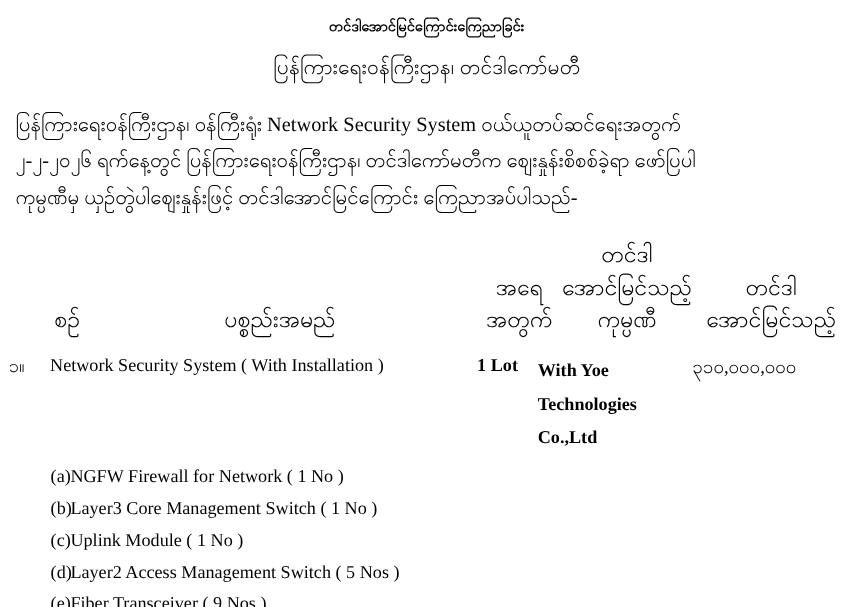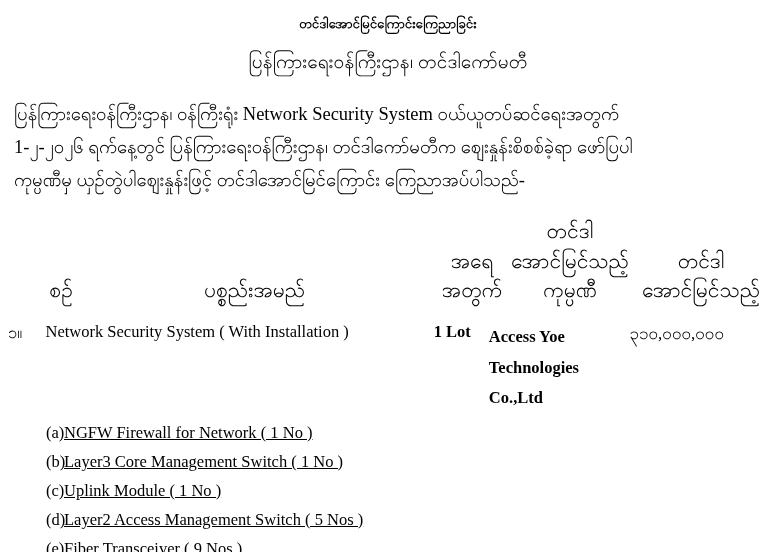--- a/index.html
+++ b/index.html
@@ -96,36 +96,35 @@
     margin-top: 9px;
     font-size: 16.5px;
   }
   .sub-label {
     width: 58px;
     padding-left: 40px;
     box-sizing: border-box;
   }
   .sub-text {
     width: 400px;
-    text-decoration: underline;
   }
 </style>
 </head>
 <body>
 
 <div class="page">
 
   <div class="title-block">
     <div class="title-line-1">တင်ဒါအောင်မြင်ကြောင်းကြေညာခြင်း</div>
     <div class="title-line-2">ပြန်ကြားရေးဝန်ကြီးဌာန၊ တင်ဒါကော်မတီ</div>
   </div>
 
   <div class="para">
     <span class="para-line">ပြန်ကြားရေးဝန်ကြီးဌာန၊ ဝန်ကြီးရုံး Network Security System ဝယ်ယူတပ်ဆင်ရေးအတွက်</span>
-    <span class="para-line">1-၂-၂၀၂၆ ရက်နေ့တွင် ပြန်ကြားရေးဝန်ကြီးဌာန၊ တင်ဒါကော်မတီက စျေးနှုန်းစိစစ်ခဲ့ရာ ဖော်ပြပါ</span>
+    <span class="para-line">၂-၂-၂၀၂၆ ရက်နေ့တွင် ပြန်ကြားရေးဝန်ကြီးဌာန၊ တင်ဒါကော်မတီက စျေးနှုန်းစိစစ်ခဲ့ရာ ဖော်ပြပါ</span>
     <span class="para-line">ကုမ္ပဏီမှ ယှဉ်တွဲပါဈေးနှုန်းဖြင့် တင်ဒါအောင်မြင်ကြောင်း ကြေညာအပ်ပါသည်-</span>
   </div>
 
   <div class="tbl">
 
     <div class="thead">
       <div class="th th-no">စဉ်</div>
       <div class="th th-desc">ပစ္စည်းအမည်</div>
       <div class="th th-qty">
         <span class="th-sub">အရေ</span>
@@ -140,21 +139,21 @@
         <span class="th-sub">တင်ဒါ</span>
         <span class="th-sub">အောင်မြင်သည့်</span>
       </div>
     </div>
 
     <div class="row">
       <div class="c-no">၁။</div>
       <div class="c-desc">Network Security System ( With Installation )</div>
       <div class="c-qty">1 Lot</div>
       <div class="c-comp">
-        <div>Access Yoe</div>
+        <div>With Yoe</div>
         <div>Technologies</div>
         <div>Co.,Ltd</div>
       </div>
       <div class="c-price">၃၁၀,၀၀၀,၀၀၀</div>
     </div>
 
     <div class="sub-list">
       <div class="sub-row">
         <div class="sub-label">(a)</div>
         <div class="sub-text">NGFW Firewall for Network ( 1 No )</div>

